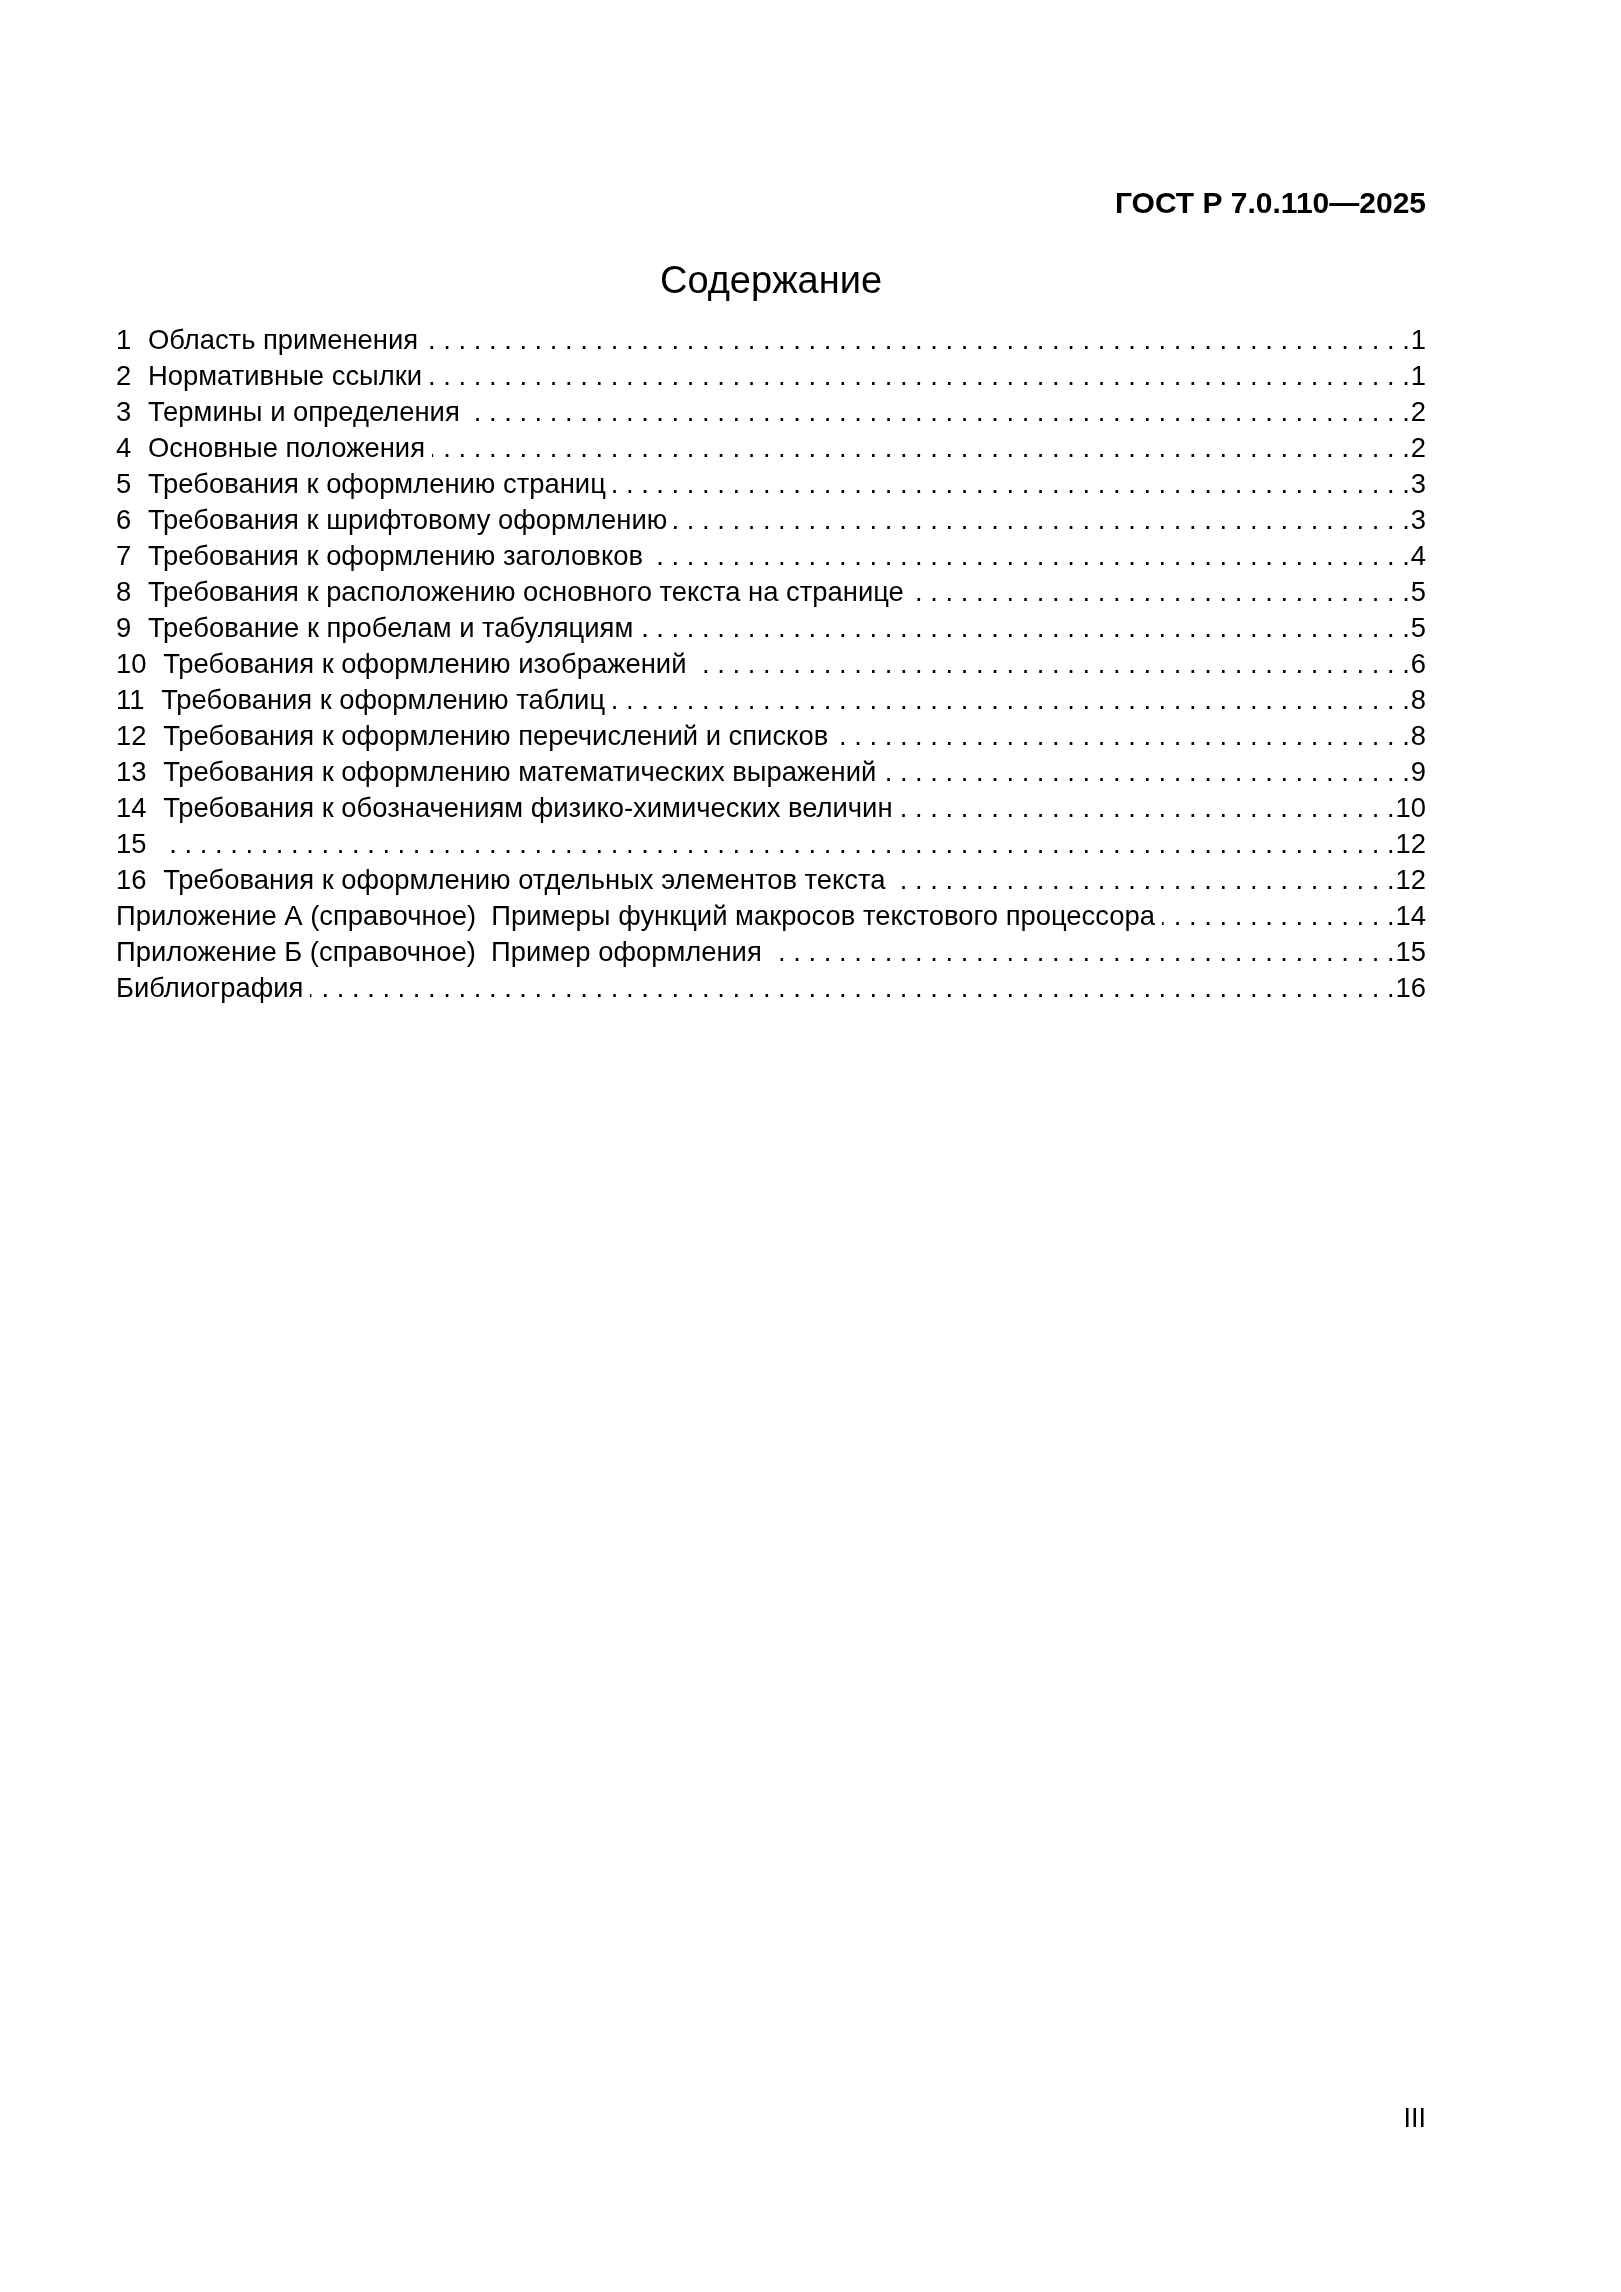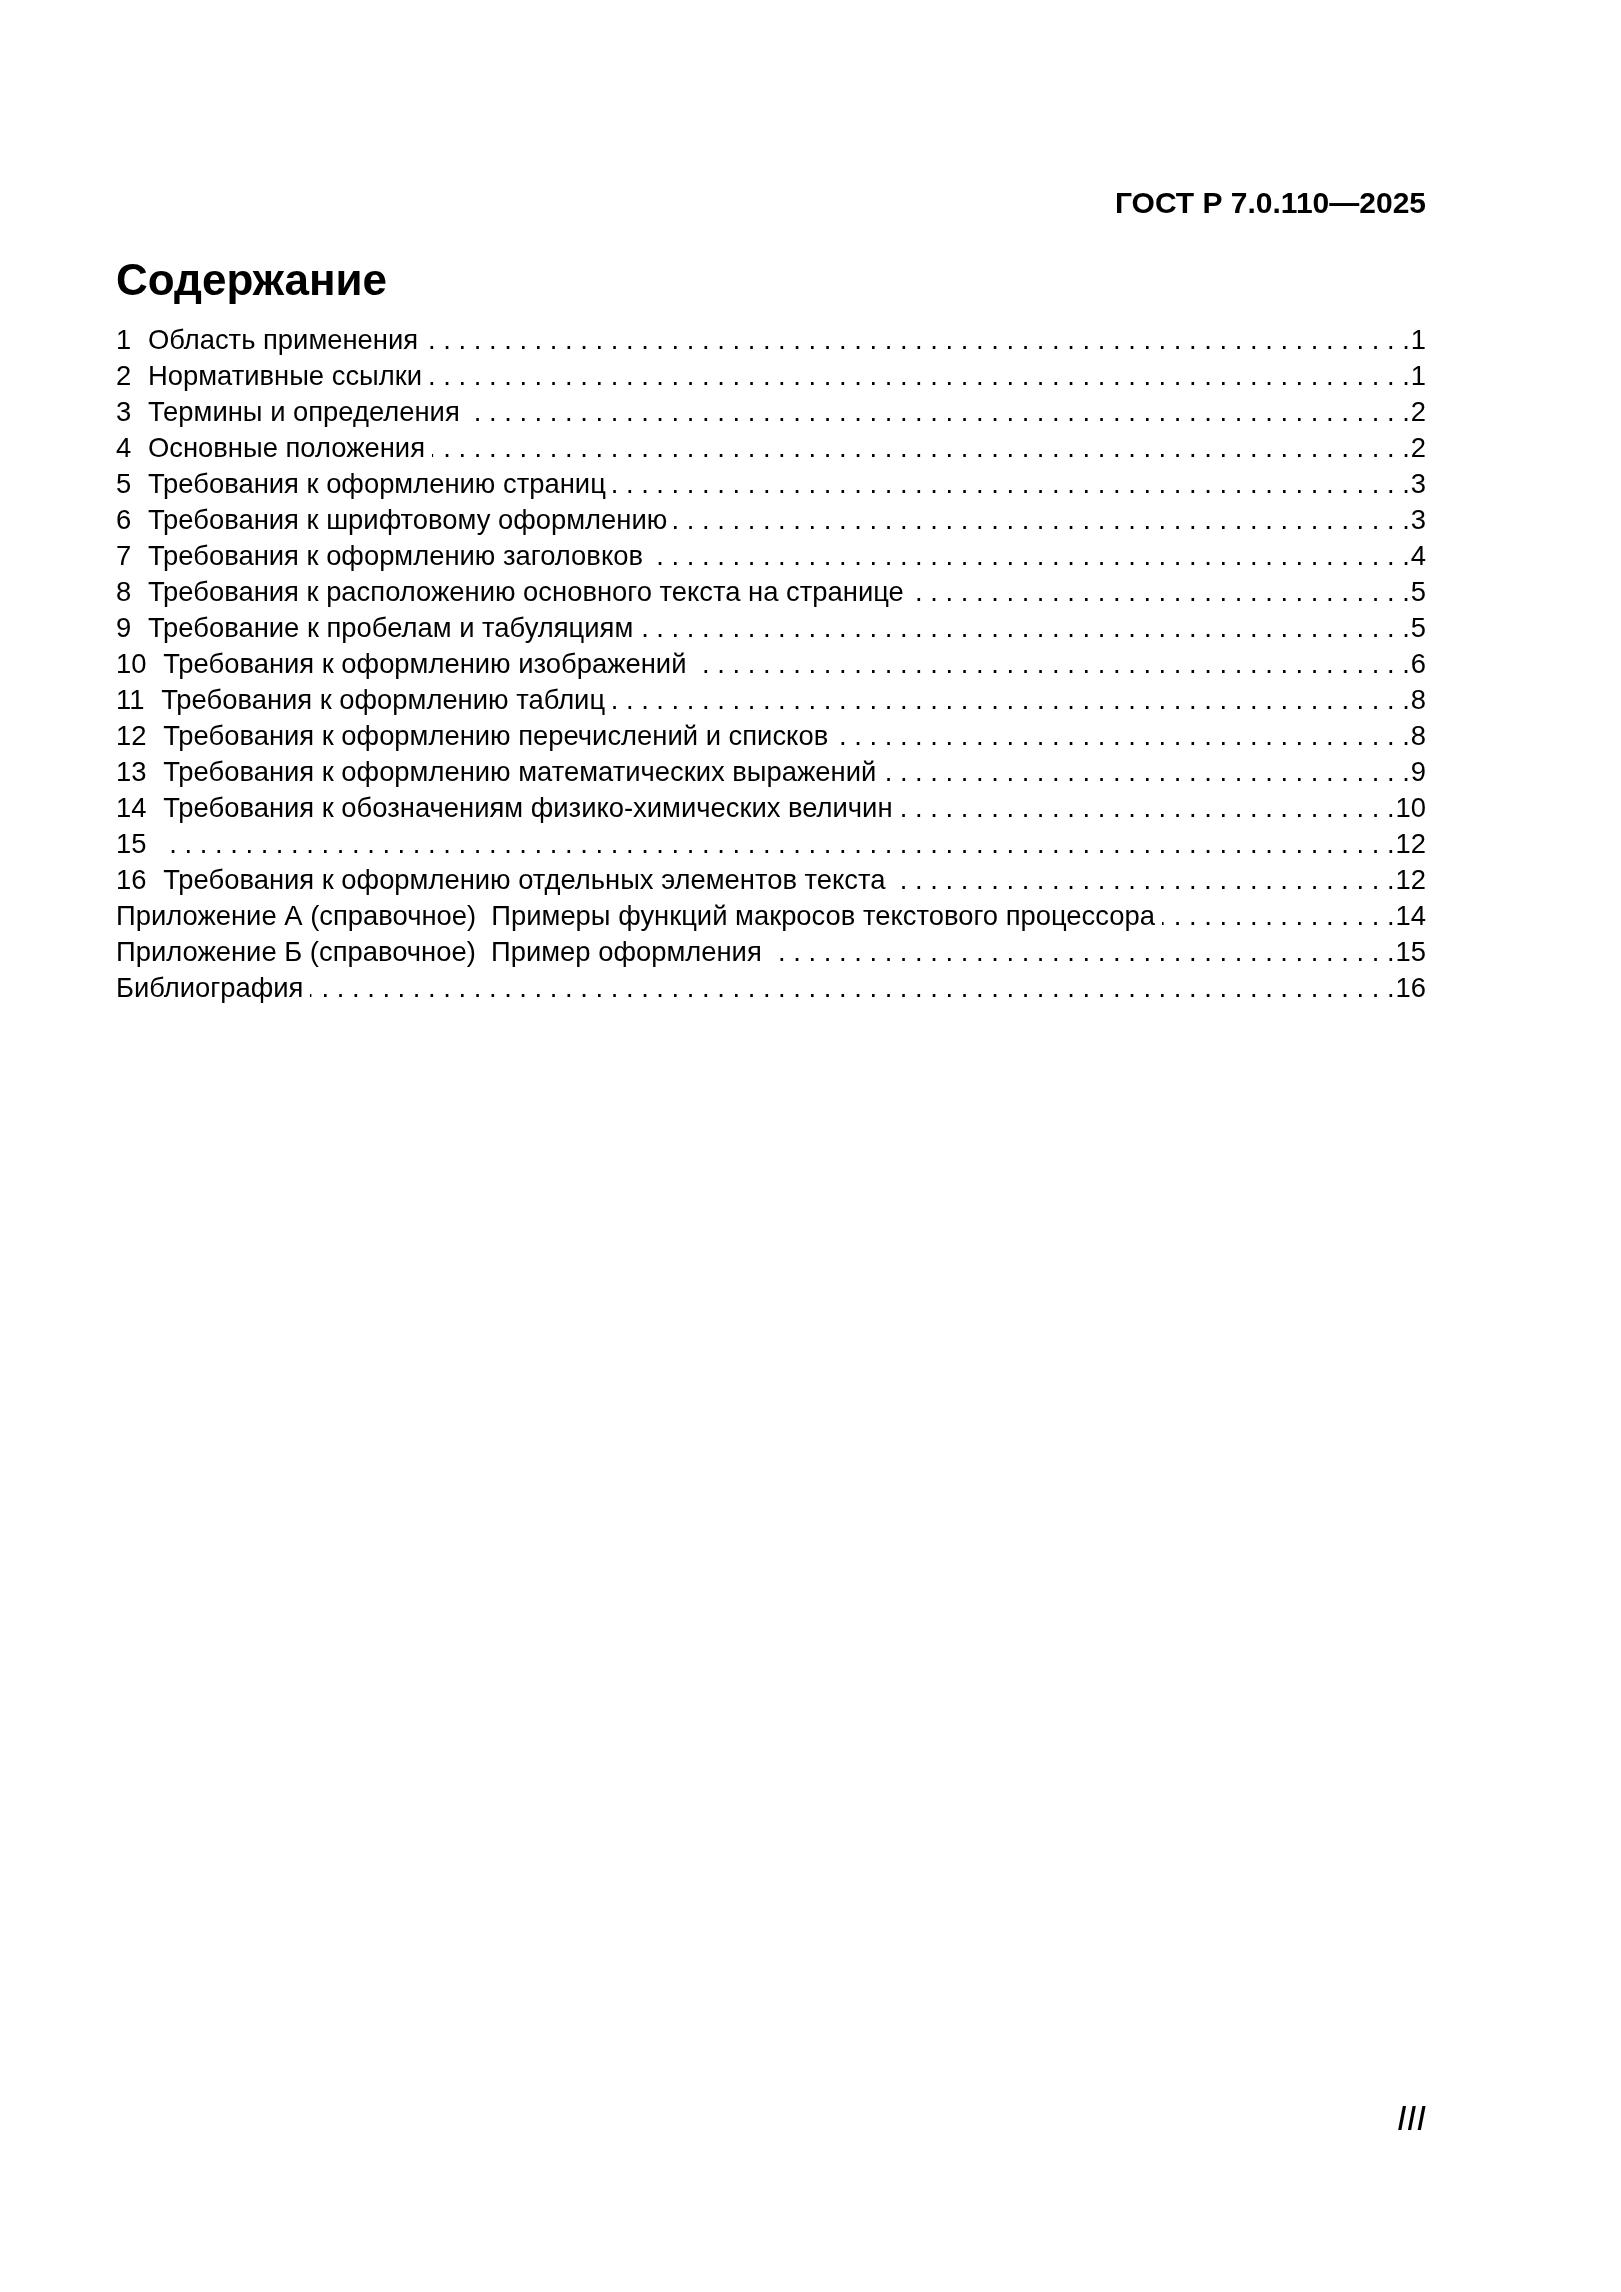--- a/index.html
+++ b/index.html
@@ -22,23 +22,23 @@
     font-size: 30px;
     font-weight: 700;
     line-height: 36px;
     white-space: pre;
   }
   .doc-title {
     position: absolute;
     top: 222px;
     left: 116px;
     width: 1310px;
-    text-align: left;
-    font-size: 44px;
-    font-weight: 700;
+    text-align: center;
+    font-size: 38px;
+    font-weight: 400;
     line-height: 40px;
   }
   .toc {
     position: absolute;
     top: 284px;
     left: 116px;
     width: 1310px;
   }
   .toc-row {
     display: flex;
@@ -75,23 +75,22 @@
     white-space: pre;
     flex: 0 0 auto;
     text-align: right;
   }
   .footer-pagenum {
     position: absolute;
     top: 2064px;
     left: 116px;
     width: 1310px;
     text-align: right;
-    font-size: 35px;
+    font-size: 27px;
     line-height: 32px;
-    font-style: italic;
   }
 </style>
 </head>
 <body>
 
 <div class="page">
 
   <div class="doc-header">ГОСТ Р 7.0.110—2025</div>
 
   <div class="doc-title">Содержание</div>

